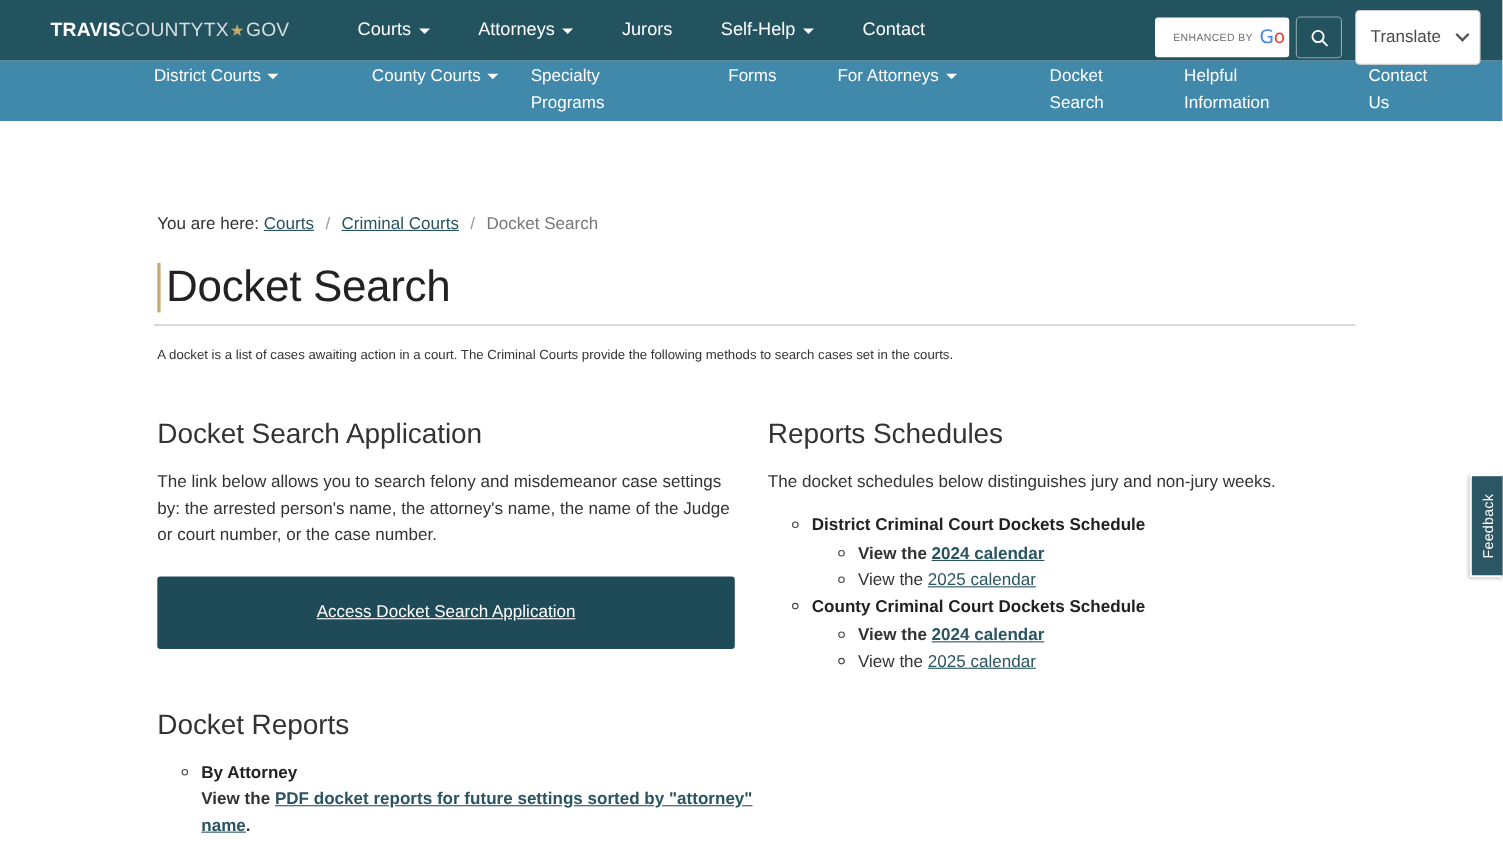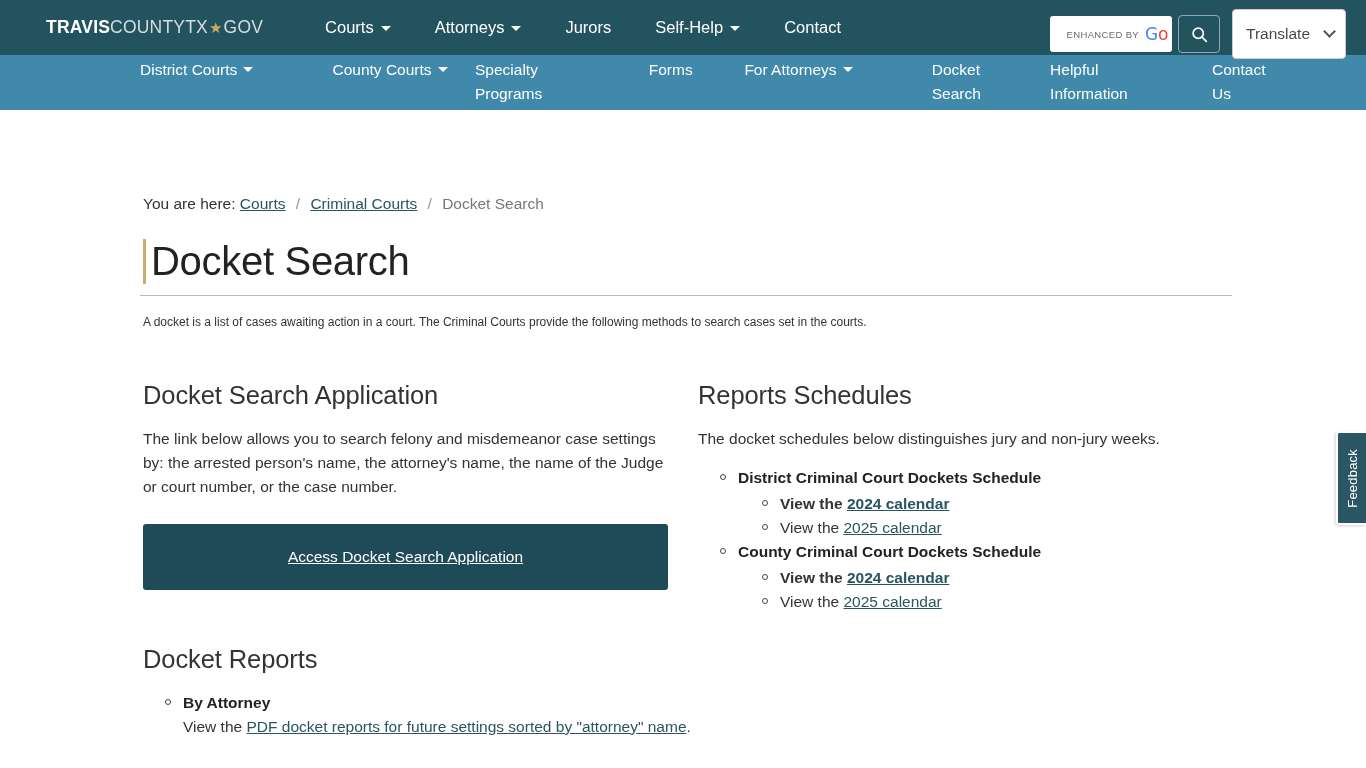--- a/index.html
+++ b/index.html
@@ -131,21 +131,21 @@
     background: #4189ab;
     height: 55px;
     display: flex;
     align-items: flex-start;
     padding-top: 3px;
   }
   .subnav-inner {
     display: flex;
     width: 100%;
     padding-left: 140px;
-    padding-right: 92px;
+    padding-right: 60px;
   }
   .subitem {
     color: #ffffff;
     font-size: 15.5px;
     line-height: 24px;
     cursor: pointer;
     display: flex;
     align-items: flex-start;
     gap: 6px;
     flex: 0 0 auto;
@@ -268,21 +268,21 @@
     border-radius: 50%;
   }
   li.boldrow { font-weight: bold; }
   .lnk {
     color: #2a5560;
     text-decoration: underline;
     cursor: pointer;
   }
   .reportitem { margin-top: 17px; }
   .reportitem .desc {
-    font-weight: normal;
+    font-weight: bold;
     display: block;
     line-height: 24px;
   }
   .spacer-li { height: 24px; }
 
   
   .feedback {
     position: fixed;
     right: 0;
     top: 431px;

